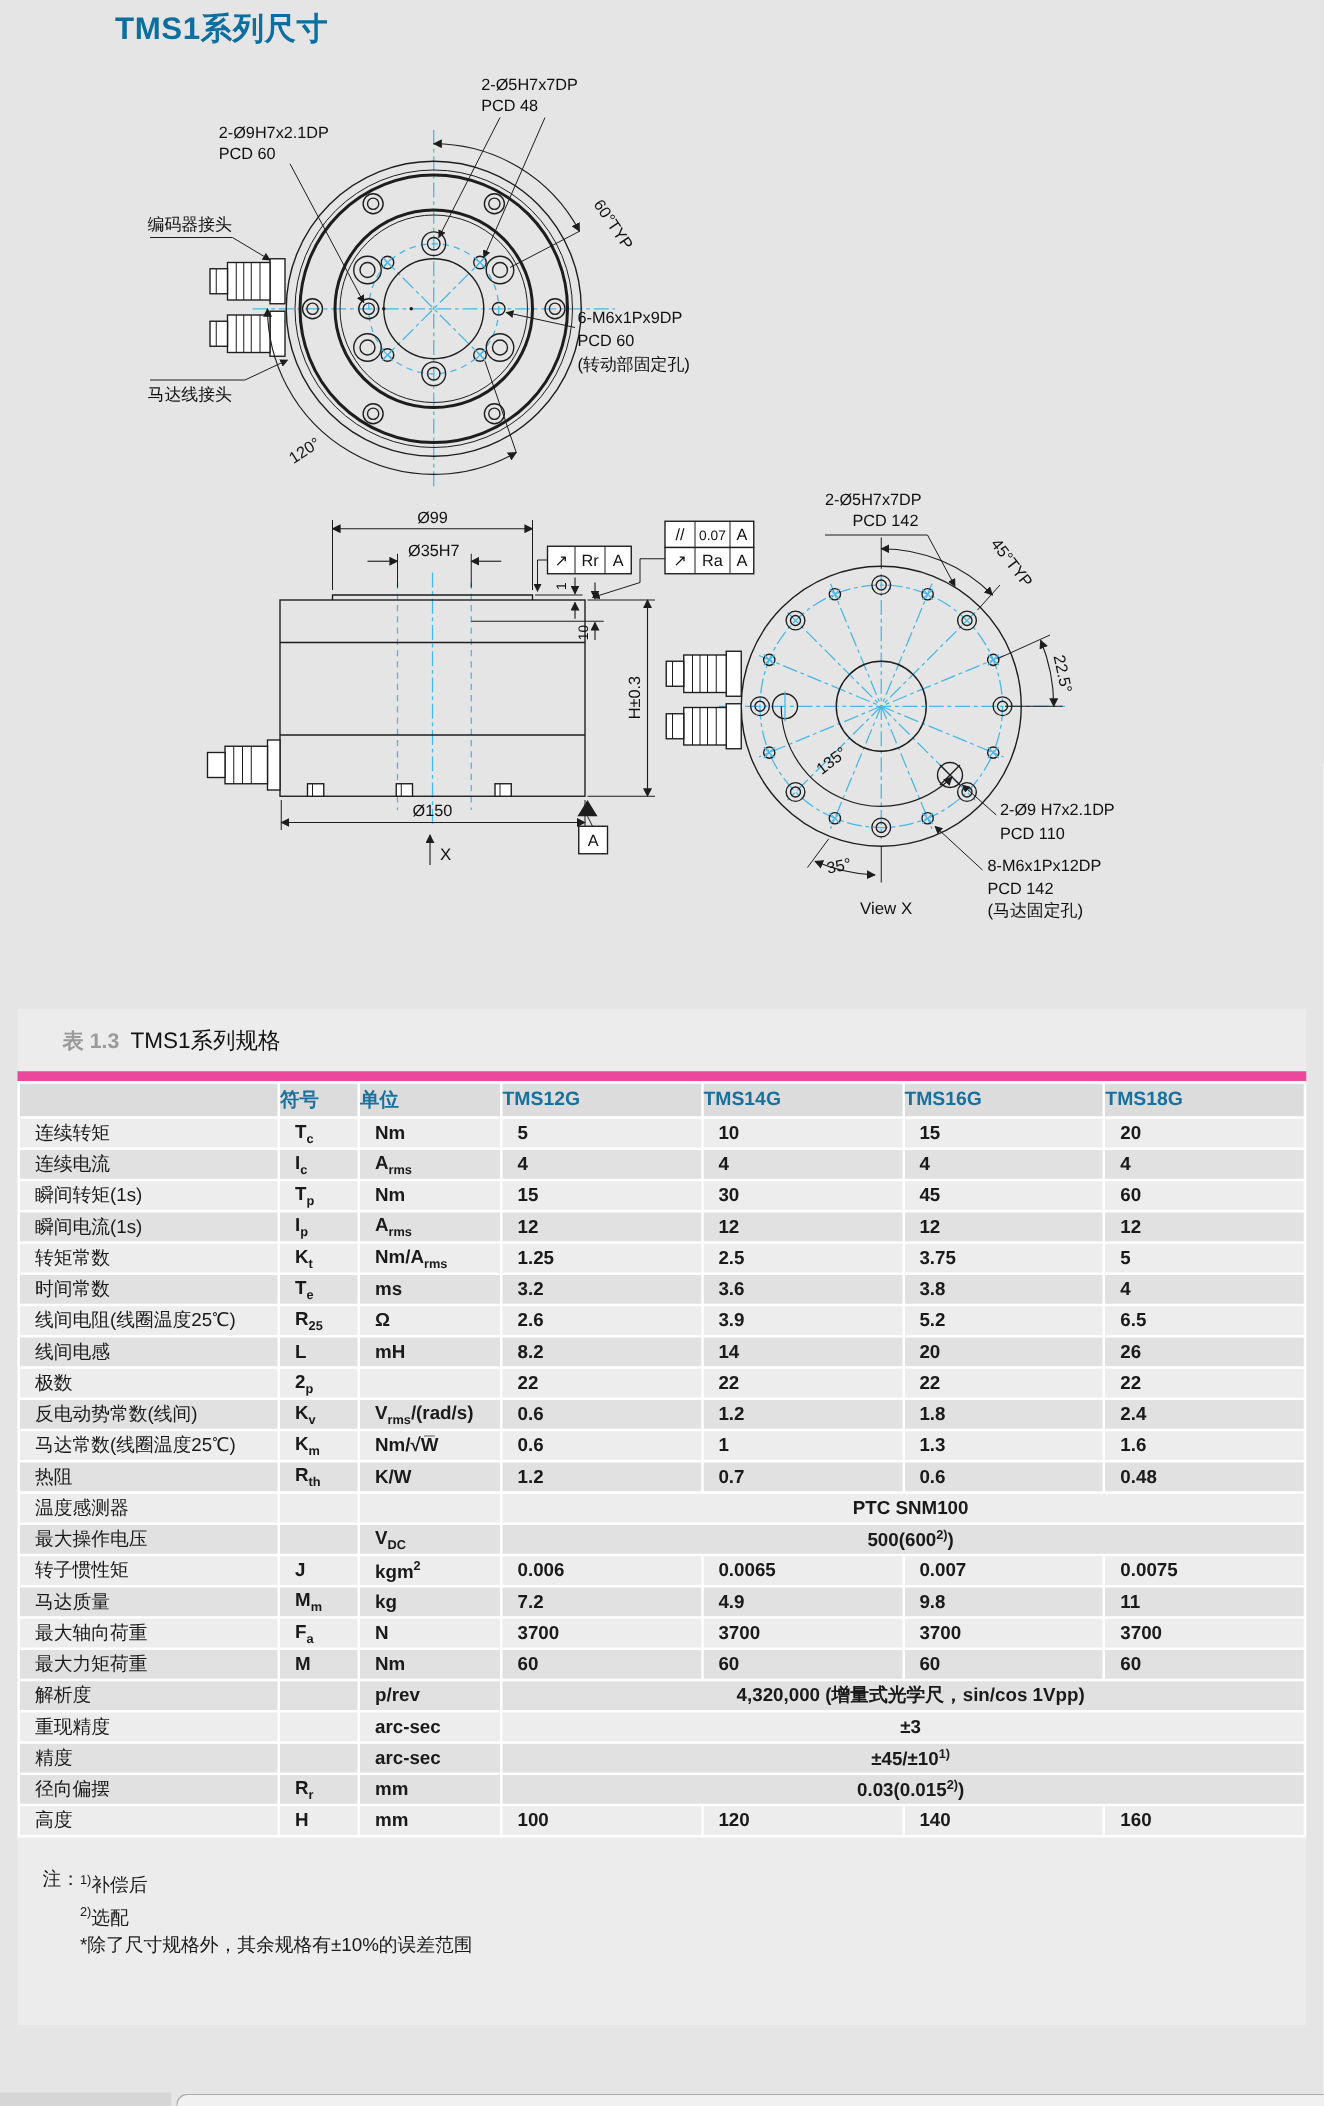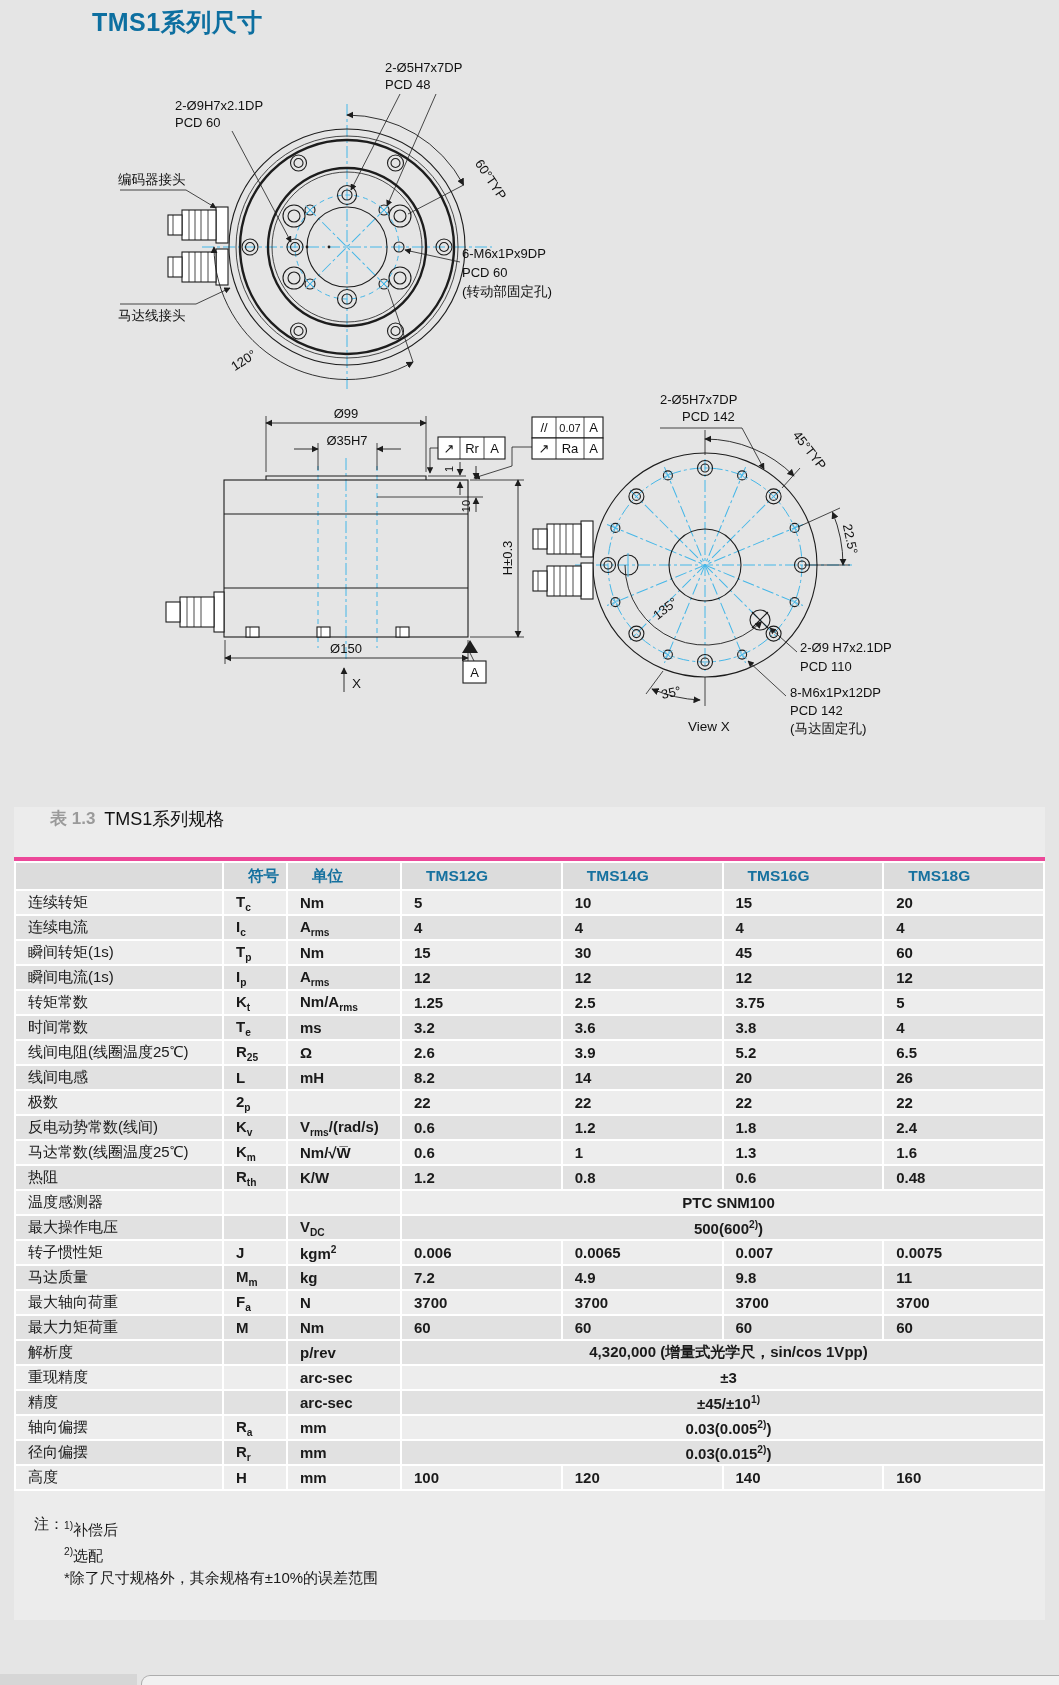--- a/index.html
+++ b/index.html
@@ -17,25 +17,25 @@
   .cl{stroke-dasharray:12 3 3 3;}
   .dsh{stroke-dasharray:5 4;}
   .wf{fill:#ffffff;}
   text.t{font-family:"Liberation Sans",sans-serif;font-size:13px;fill:#111;}
   text.tz{font-family:"Liberation Sans",sans-serif;font-size:13.5px;fill:#111;}
   text.ts{font-family:"Liberation Sans",sans-serif;font-size:11px;fill:#111;}
   text.tb{font-family:"Liberation Sans",sans-serif;font-size:13.5px;fill:#111;}
 
   
   .panel{position:absolute;left:14px;top:807px;width:1031px;height:813px;background:#ececec;display:flex;flex-direction:column;}
-  .caption{height:50px;border-bottom:4px solid #ec4899;display:flex;align-items:flex-start;gap:9px;padding-left:36px;}
+  .caption{height:50px;border-bottom:8px solid #ec4899;display:flex;align-items:center;gap:9px;padding-left:36px;}
   .cap-pre{color:#9a9a9a;font-weight:bold;font-size:17px;}
   .cap-title{color:#121212;font-weight:normal;font-size:18px;}
   table.spec{border-collapse:separate;border-spacing:2px;width:100%;table-layout:fixed;background:#fff;}
-  table.spec th{background:#dcdcdc;color:#16719f;font-size:15.5px;font-weight:bold;text-align:left;height:26px;padding:0 0 0 24px;}
+  table.spec th{background:#dcdcdc;color:#16719f;font-size:15.5px;font-weight:bold;text-align:left;height:26px;padding:0 0 0 0;}
   table.spec td{height:23px;font-size:15px;color:#1a1a1a;padding:0 0 0 12px;vertical-align:middle;white-space:nowrap;overflow:hidden;}
   tr.light td{background:#ededed;}
   tr.dark td{background:#e1e1e1;}
   td.c-sym,td.c-unit,td.c-val{font-weight:bold;}
   td.c-span{text-align:center;padding:0;}
   sub{font-size:68%;}
   sup{font-size:68%;}
   .notes{flex:1;padding:24px 0 0 20px;font-size:15px;color:#1a1a1a;display:flex;align-items:flex-start;}
   .notes .nlabel{font-weight:normal;}
   .notes .nlines div{line-height:22px;}
@@ -461,21 +461,21 @@
             <td class="c-val">0.6</td>
             <td class="c-val">1</td>
             <td class="c-val">1.3</td>
             <td class="c-val">1.6</td>
           </tr>
           <tr class="dark">
             <td class="c-param">热阻</td>
             <td class="c-sym">R<sub>th</sub></td>
             <td class="c-unit">K/W</td>
             <td class="c-val">1.2</td>
-            <td class="c-val">0.8</td>
+            <td class="c-val">0.7</td>
             <td class="c-val">0.6</td>
             <td class="c-val">0.48</td>
           </tr>
           <tr class="light">
             <td class="c-param">温度感测器</td>
             <td class="c-sym"></td>
             <td class="c-unit"></td>
             <td class="c-val c-span" colspan="4">PTC SNM100</td>
           </tr>
           <tr class="dark">
@@ -530,26 +530,20 @@
             <td class="c-param">重现精度</td>
             <td class="c-sym"></td>
             <td class="c-unit">arc-sec</td>
             <td class="c-val c-span" colspan="4">±3</td>
           </tr>
           <tr class="dark">
             <td class="c-param">精度</td>
             <td class="c-sym"></td>
             <td class="c-unit">arc-sec</td>
             <td class="c-val c-span" colspan="4">±45/±10<sup>1)</sup></td>
-          </tr>
-          <tr class="light">
-            <td class="c-param">轴向偏摆</td>
-            <td class="c-sym">R<sub>a</sub></td>
-            <td class="c-unit">mm</td>
-            <td class="c-val c-span" colspan="4">0.03(0.005<sup>2)</sup>)</td>
           </tr>
           <tr class="dark">
             <td class="c-param">径向偏摆</td>
             <td class="c-sym">R<sub>r</sub></td>
             <td class="c-unit">mm</td>
             <td class="c-val c-span" colspan="4">0.03(0.015<sup>2)</sup>)</td>
           </tr>
           <tr class="light">
             <td class="c-param">高度</td>
             <td class="c-sym">H</td>

